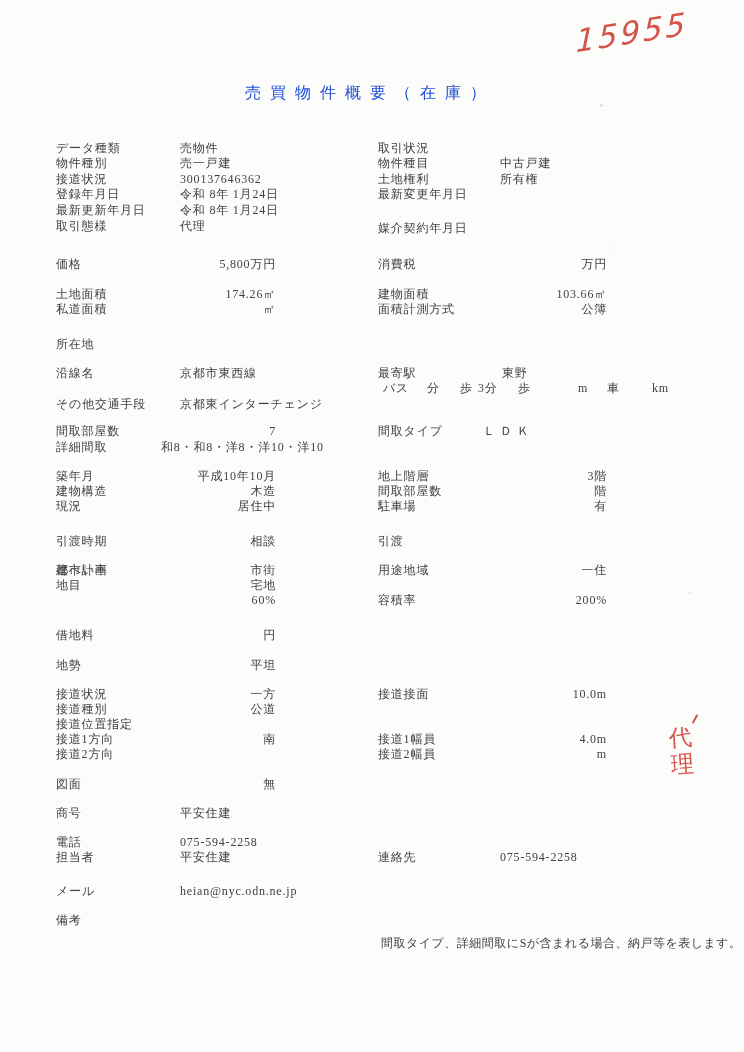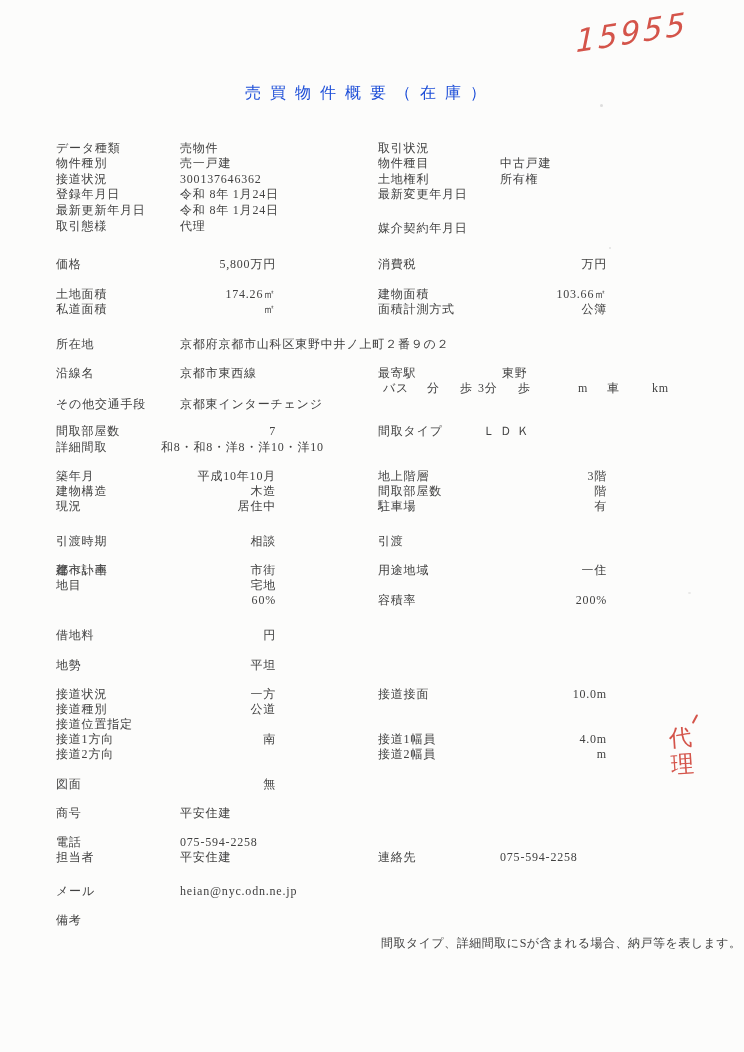--- a/index.html
+++ b/index.html
@@ -96,21 +96,20 @@
   <span class="t l1" style="top:287px">土地面積</span>
   <span class="t v1r" style="top:287px">174.26㎡</span>
   <span class="t l2" style="top:287px">建物面積</span>
   <span class="t v2r" style="top:287px">103.66㎡</span>
   <span class="t l1" style="top:302px">私道面積</span>
   <span class="t v1r" style="top:302px">㎡</span>
   <span class="t l2" style="top:302px">面積計測方式</span>
   <span class="t v2r" style="top:302px">公簿</span>
 
   <span class="t l1" style="top:337px">所在地</span>
-  <span class="t v1" style="top:337px">京都府京都市山科区東野中井ノ上町２番９の２</span>
 
   <span class="t l1" style="top:366px">沿線名</span>
   <span class="t v1" style="top:366px">京都市東西線</span>
   <span class="t l2" style="top:366px">最寄駅</span>
   <span class="t" style="top:366px;left:502px">東野</span>
 
   <span class="t" style="top:381px;left:383px">バス</span>
   <span class="t" style="top:381px;left:427px">分</span>
   <span class="t" style="top:381px;left:460px">歩</span>
   <span class="t" style="top:381px;left:478px">3分</span>

